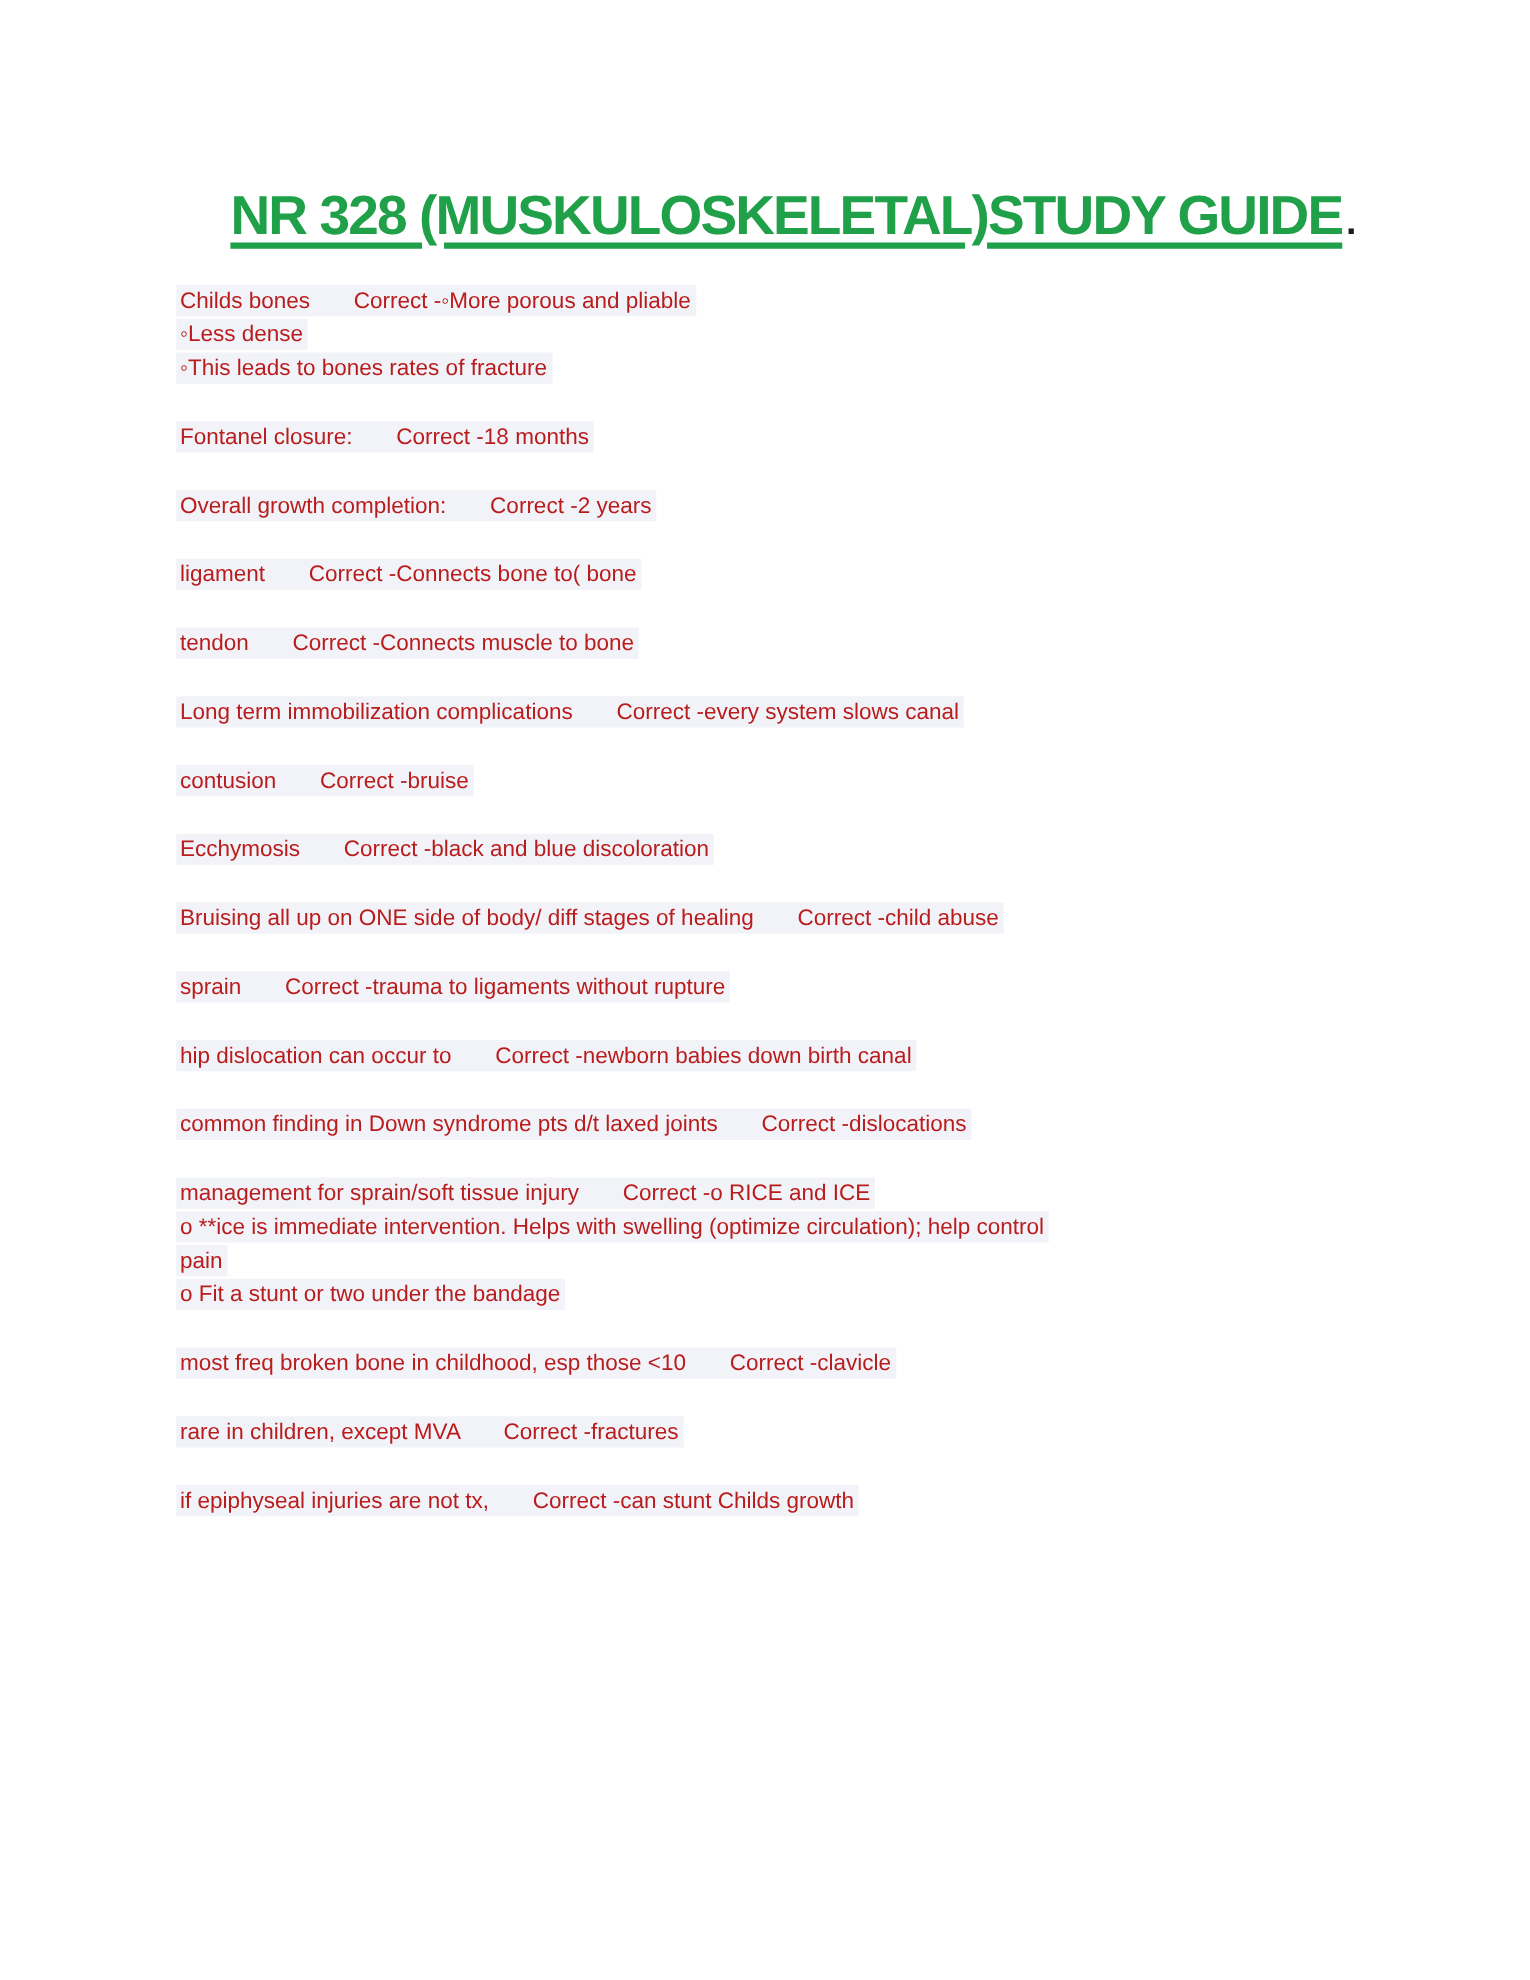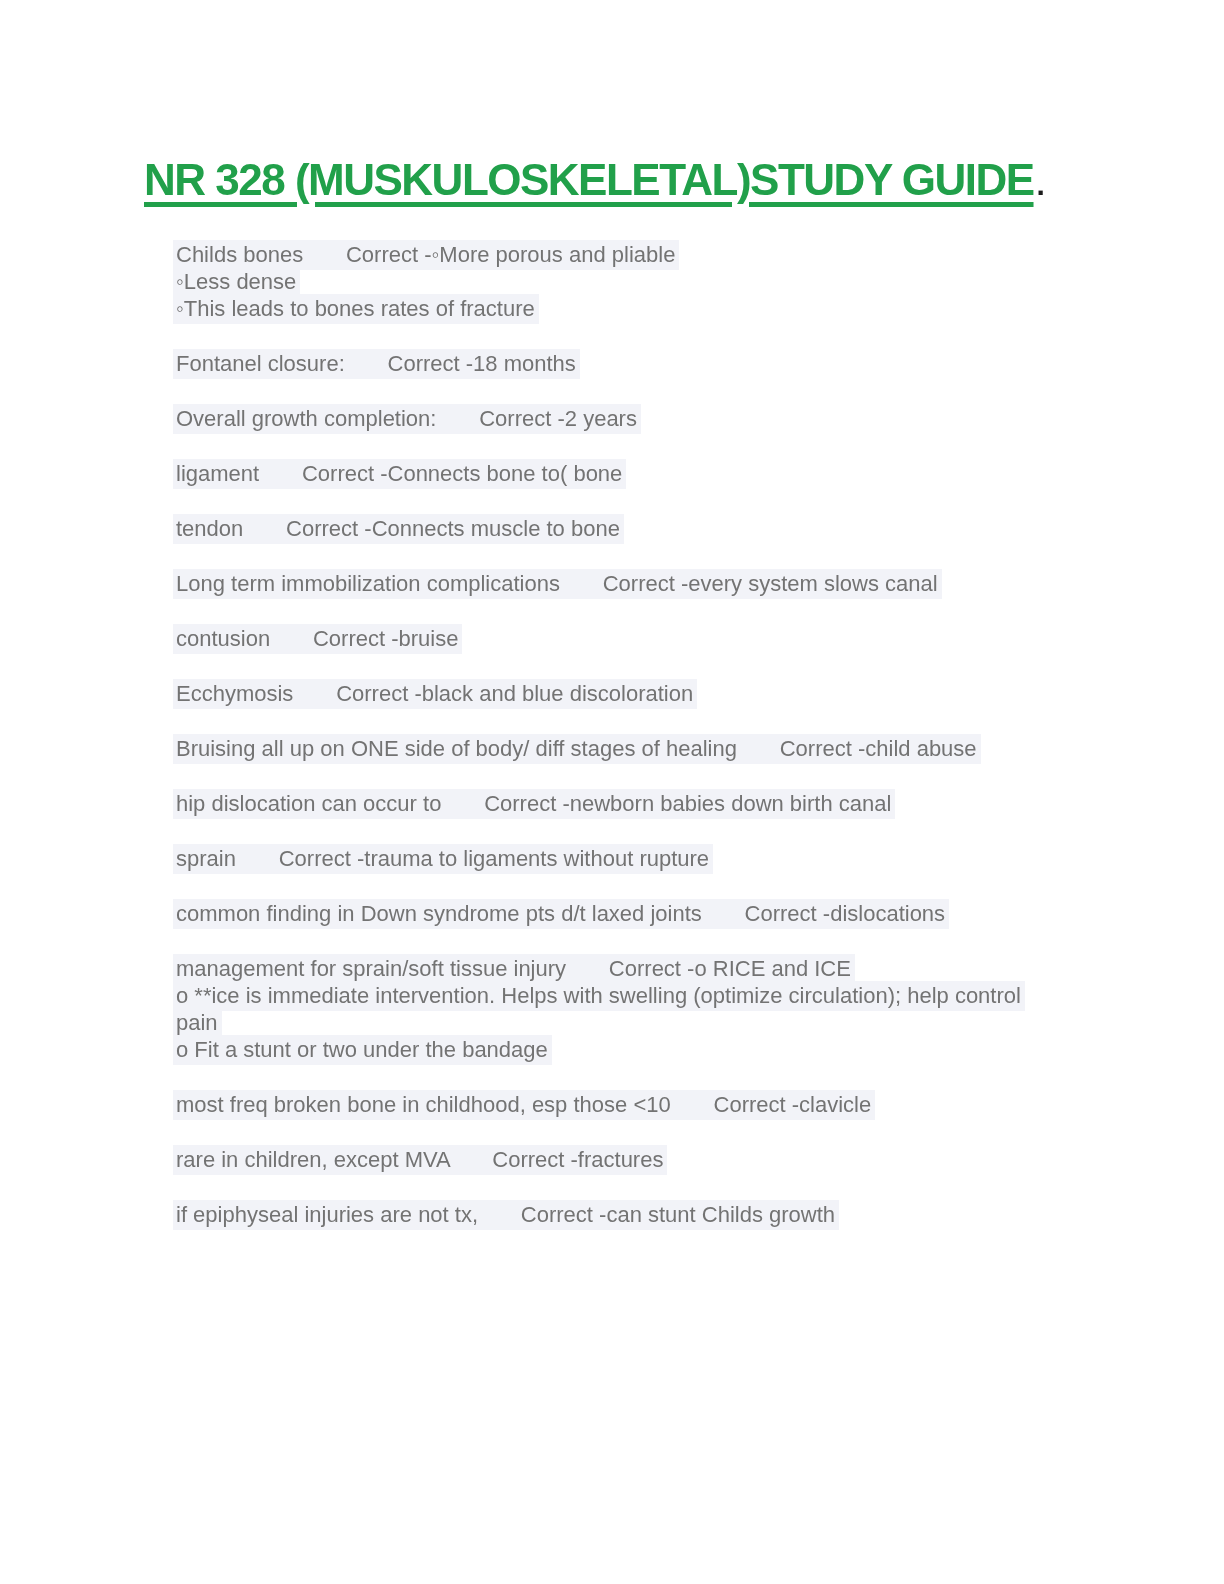--- a/index.html
+++ b/index.html
@@ -16,43 +16,43 @@
   .page {
     box-sizing: border-box;
     width: 1224px;
     height: 1584px;
     padding: 150px 100px 0 144px;
     background: #ffffff;
   }
   h1.doc-title {
     margin: 0 0 26px 0;
     font-size: 44px;
-    line-height: 60px;
+    line-height: 46px;
     font-weight: bold;
     letter-spacing: -1.5px;
     color: #21A04A;
     white-space: nowrap;
+    text-align: center;
   }
   .title-underline {
     text-decoration: underline;
     text-decoration-thickness: 5px;
     text-underline-offset: 7px;
     text-decoration-color: #21A04A;
   }
   .title-period {
     color: #1c1c1c;
     text-decoration: none;
     margin-left: 3px;
     font-size: 30px;
     font-weight: bold;
   }
   .qa-list {
-    color: #737373;
-    font-size: 22px;
-    margin-left: 32px;
+    color: #b91c1c;
+    font-size: 18px;
   }
   .qa-block { margin: 0; }
   .qa-block + .qa-block { margin-top: 28px; }
   .qa-line {
     line-height: 27px;
     height: 27px;
     white-space: pre;
   }
   .qa-line .hl {
     background: #F2F3F8;
@@ -90,24 +90,24 @@
       <div class="qa-block">
         <div class="qa-line"><span class="hl">contusion       Correct -bruise</span></div>
       </div>
       <div class="qa-block">
         <div class="qa-line"><span class="hl">Ecchymosis       Correct -black and blue discoloration</span></div>
       </div>
       <div class="qa-block">
         <div class="qa-line"><span class="hl">Bruising all up on ONE side of body/ diff stages of healing       Correct -child abuse</span></div>
       </div>
       <div class="qa-block">
-        <div class="qa-line"><span class="hl">hip dislocation can occur to       Correct -newborn babies down birth canal</span></div>
+        <div class="qa-line"><span class="hl">sprain       Correct -trauma to ligaments without rupture</span></div>
       </div>
       <div class="qa-block">
-        <div class="qa-line"><span class="hl">sprain       Correct -trauma to ligaments without rupture</span></div>
+        <div class="qa-line"><span class="hl">hip dislocation can occur to       Correct -newborn babies down birth canal</span></div>
       </div>
       <div class="qa-block">
         <div class="qa-line"><span class="hl">common finding in Down syndrome pts d/t laxed joints       Correct -dislocations</span></div>
       </div>
       <div class="qa-block">
         <div class="qa-line"><span class="hl">management for sprain/soft tissue injury       Correct -o RICE and ICE</span></div>
         <div class="qa-line"><span class="hl">o **ice is immediate intervention. Helps with swelling (optimize circulation); help control</span></div>
         <div class="qa-line"><span class="hl">pain</span></div>
         <div class="qa-line"><span class="hl">o Fit a stunt or two under the bandage</span></div>
       </div>

